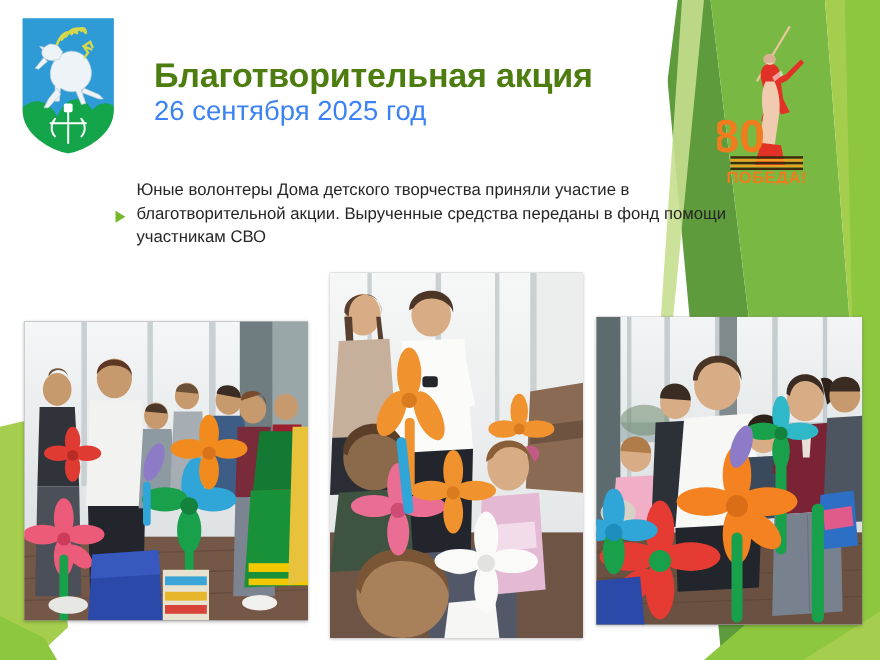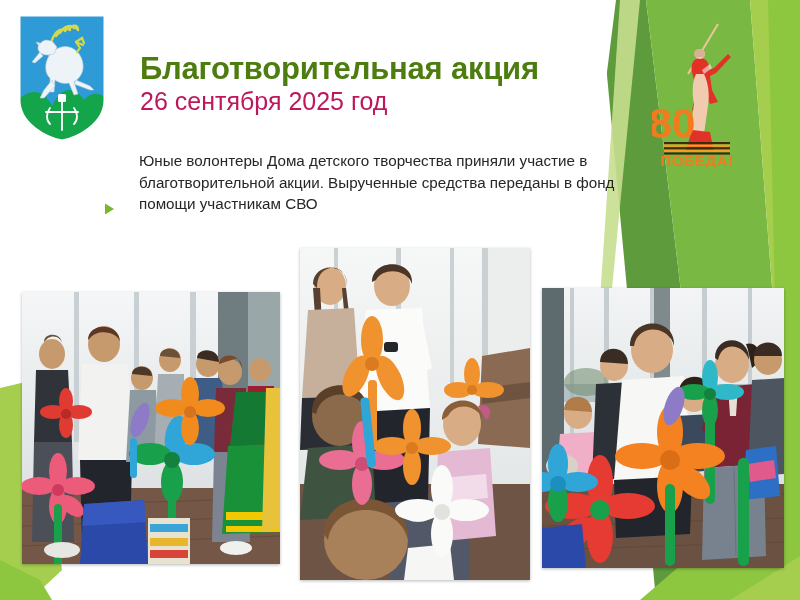--- a/index.html
+++ b/index.html
@@ -62,32 +62,32 @@
     font-weight: bold;
     color: #4d7c0f;
     line-height: 1.08;
     letter-spacing: -0.2px;
     white-space: nowrap;
   }
   #slide-subtitle {
     margin: 3px 0 0 0;
     font-size: 25px;
     font-weight: normal;
-    color: #be185d;
+    color: #3b82f6;
     line-height: 1.1;
     white-space: nowrap;
   }
 
   #body-block {
     position: absolute;
-    left: 104px; top: 150px;
+    left: 104px; top: 162px;
     width: 560px;
     display: flex;
-    align-items: flex-end;
-    gap: 24px;
+    align-items: center;
+    gap: 9px;
   }
   #bullet-icon {
     flex: 0 0 auto;
     margin-top: 5px;
   }
   #body-text {
     font-size: 15.2px;
     color: #262626;
     line-height: 1.42;
   }

